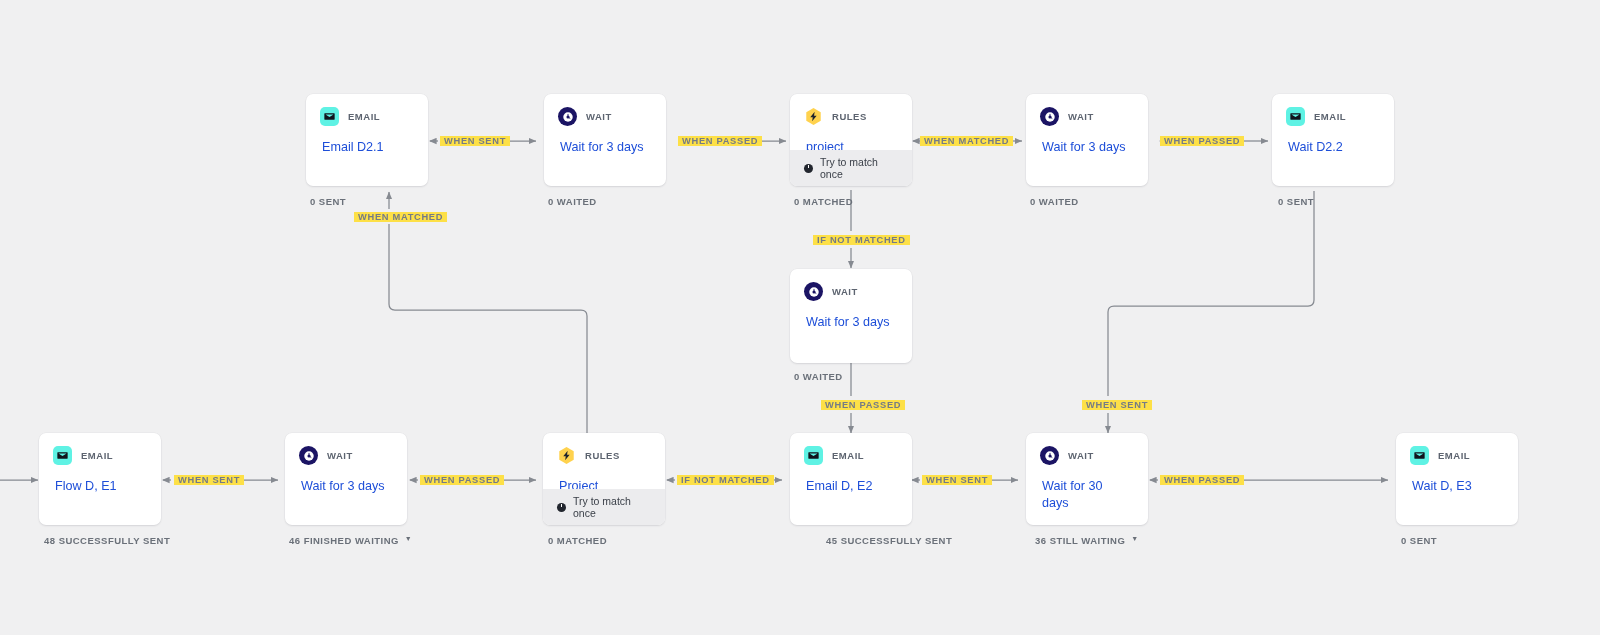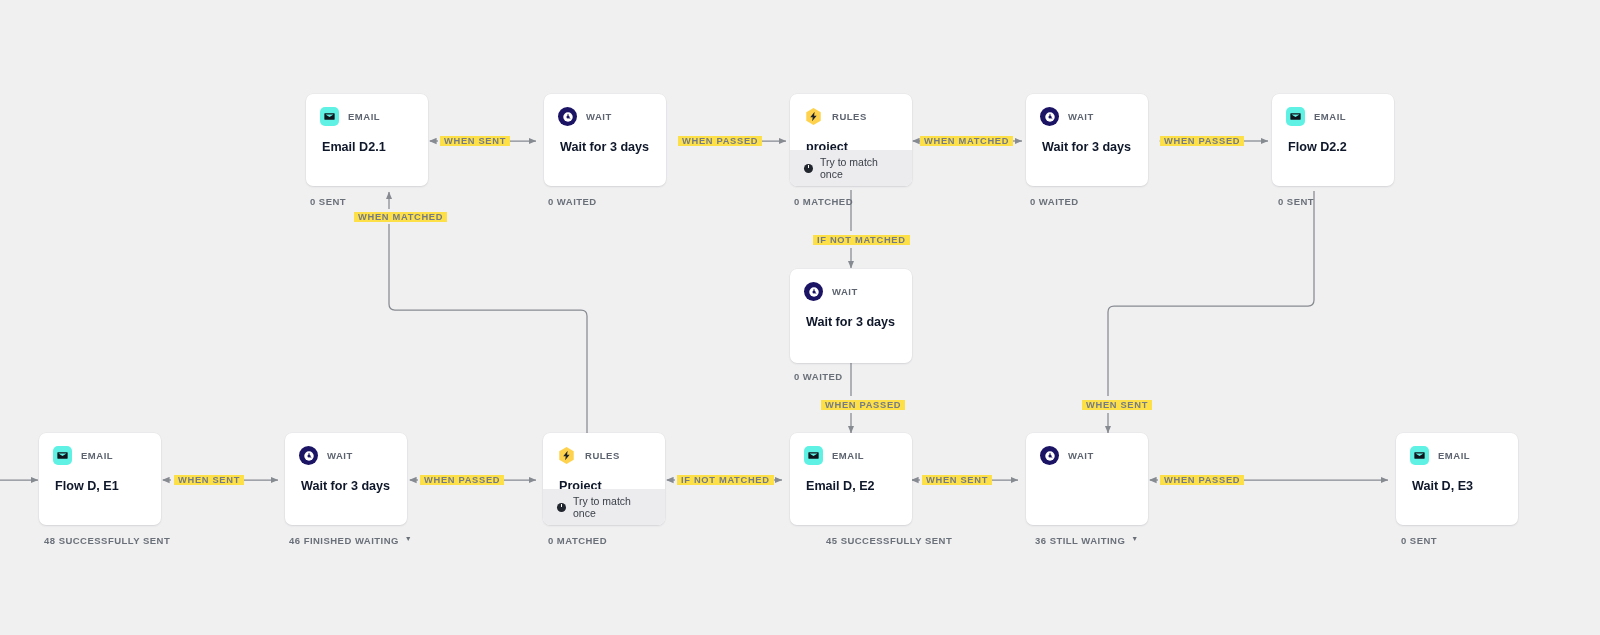--- a/index.html
+++ b/index.html
@@ -24,22 +24,22 @@
   .node-head {
     display: flex; align-items: center; gap: 9px;
     padding: 13px 14px 0 14px;
   }
   .node-type {
     font-size: 9.5px; font-weight: 700; letter-spacing: .055em;
     color: #5d6470; text-transform: uppercase;
   }
   .node-title {
     padding: 13px 16px 0 16px;
-    font-size: 12.6px; line-height: 1.35; color: #0f172a;
-    font-weight: 700;
+    font-size: 12.6px; line-height: 1.35; color: #1d4ed8;
+    font-weight: 400;
   }
   .chip {
     position: absolute; left: 0; right: 0; bottom: 0;
     background: #ececee;
     display: flex; align-items: center; gap: 7px;
     padding: 6px 14px;
     font-size: 10.5px; color: #3b4049;
   }
   .chip-dot {
     width: 9px; height: 9px; border-radius: 50%;
@@ -198,21 +198,21 @@
 
   <div class="node" style="left:1272px; top:94px; width:122px; height:92px;">
     <div class="node-head">
       <span class="ic ic-email">
         <svg width="11" height="11" viewBox="0 0 16 16">
             <path fill="#10141c" d="M1.2 3.4h13.6c.4 0 .7.3.7.7v7.8c0 .4-.3.7-.7.7H1.2a.7.7 0 0 1-.7-.7V4.1c0-.4.3-.7.7-.7zm.9 1.6 5.9 3.8 5.9-3.8z"></path>
           </svg>
       </span>
       <span class="node-type">EMAIL</span>
     </div>
-    <div class="node-title">Flow D2.2</div>
+    <div class="node-title">Wait D2.2</div>
   </div>
   <div class="stat" style="left:1278px; top:196px;">
     <span>0 SENT</span>
   </div>
 
   <div class="node" style="left:790px; top:269px; width:122px; height:94px;">
     <div class="node-head">
       <span class="ic ic-wait">
         <svg width="12" height="12" viewBox="0 0 16 16">
             <circle cx="8" cy="8" r="6.3" fill="#fff"></circle>
@@ -300,20 +300,21 @@
     <div class="node-head">
       <span class="ic ic-wait">
         <svg width="12" height="12" viewBox="0 0 16 16">
             <circle cx="8" cy="8" r="6.3" fill="#fff"></circle>
             <circle cx="8" cy="8" r="2.1" fill="#1b1464"></circle>
             <path stroke="#1b1464" stroke-width="1.2" stroke-linecap="round" d="M8 8V4.4M8 8l2.6 1.7"></path>
           </svg>
       </span>
       <span class="node-type">WAIT</span>
     </div>
+    <div class="node-title">Wait for 30 days</div>
   </div>
   <div class="stat" style="left:1035px; top:535px;">
     <span>36 STILL WAITING</span>
     <span class="caret">▼</span>
   </div>
 
   <div class="node" style="left:1396px; top:433px; width:122px; height:92px;">
     <div class="node-head">
       <span class="ic ic-email">
         <svg width="11" height="11" viewBox="0 0 16 16">

